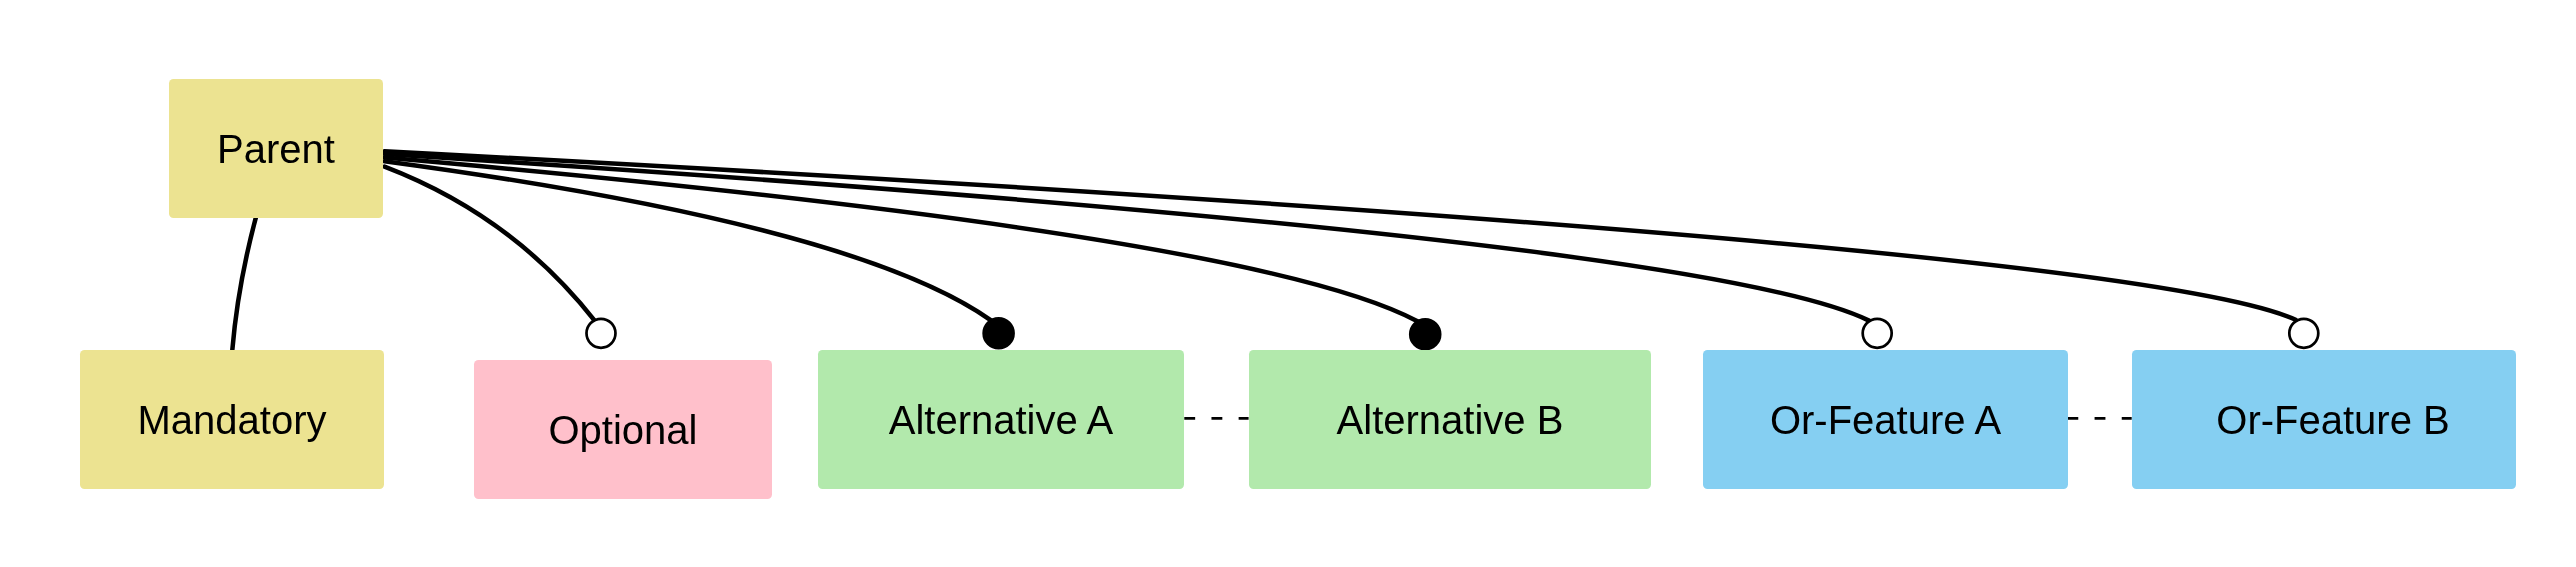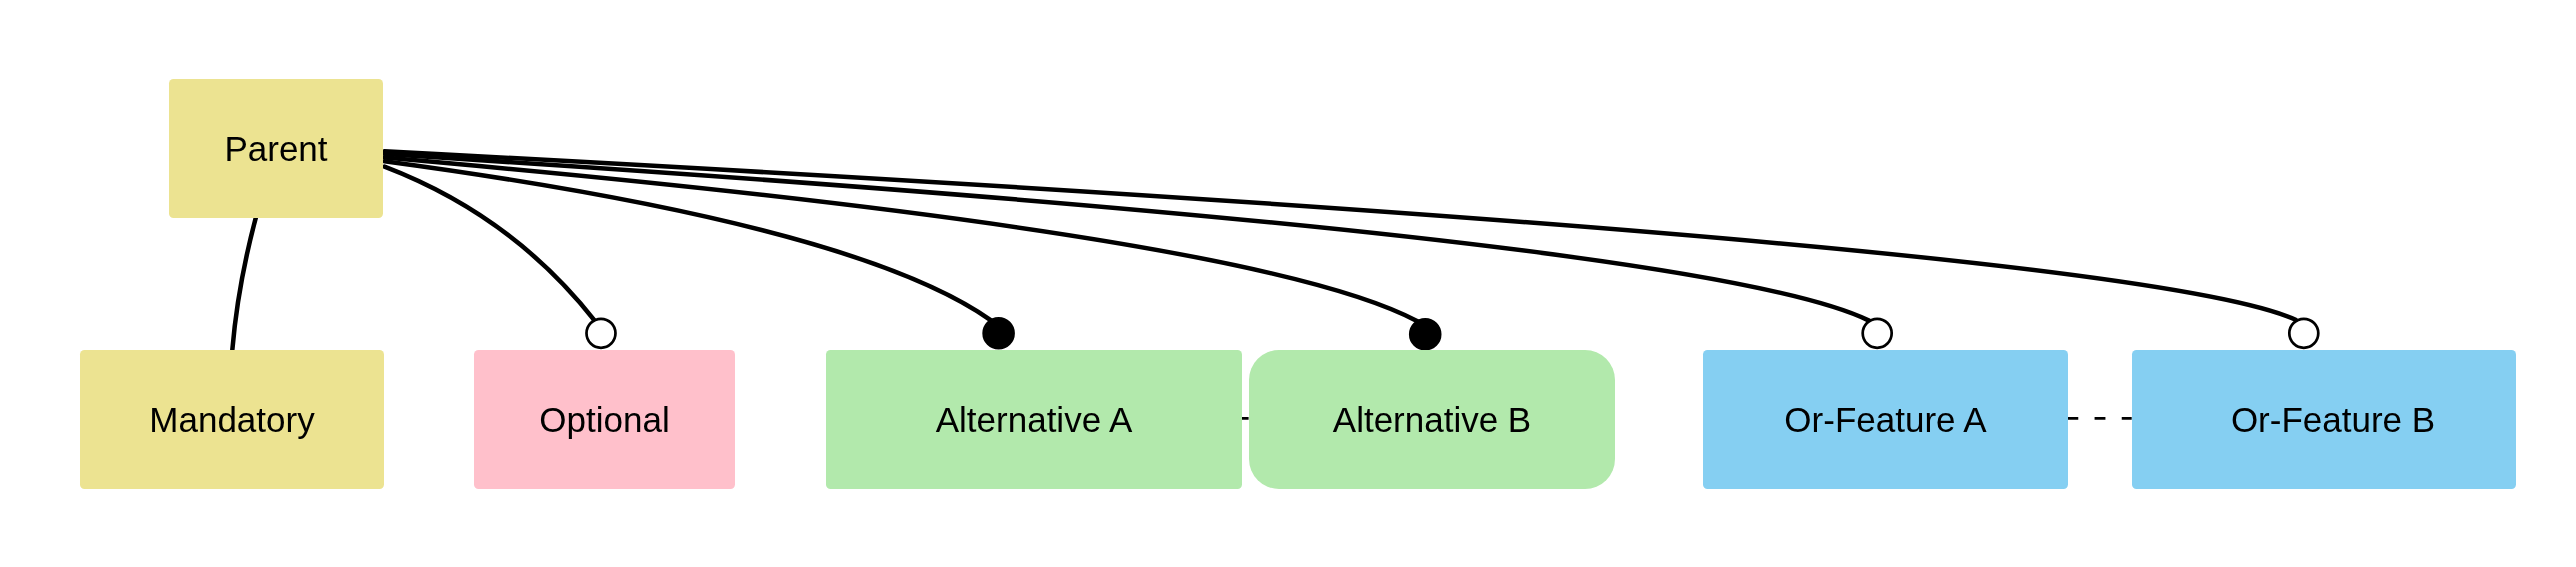--- a/index.html
+++ b/index.html
@@ -43,30 +43,30 @@
     stroke: #000000;
     stroke-width: 2;
   }
   .node {
     position: absolute;
     display: flex;
     align-items: center;
     justify-content: center;
     border-radius: 4.5px;
     color: #000000;
-    font-size: 35px;
+    font-size: 40px;
     line-height: 1;
     white-space: nowrap;
     user-select: none;
   }
   .node-parent     { left: 169px;  top: 79px;  width: 214px; height: 139px; }
   .node-mandatory  { left: 80px;   top: 350px; width: 304px; height: 139px; justify-content: center; }
-  .node-optional   { left: 474px;  top: 350px; width: 261px; height: 139px; }
-  .node-alt-a      { left: 818px;  top: 350px; width: 416px; height: 139px; margin-left: 8px; }
-  .node-alt-b      { left: 1249px; top: 350px; width: 366px; height: 139px; border-radius: 30px; }
+  .node-optional   { left: 474px;  top: 360px; width: 298px; height: 139px; }
+  .node-alt-a      { left: 818px;  top: 350px; width: 366px; height: 139px; }
+  .node-alt-b      { left: 1249px; top: 350px; width: 402px; height: 139px; }
   .node-or-a       { left: 1703px; top: 350px; width: 365px; height: 139px; }
   .node-or-b       { left: 2132px; top: 350px; width: 366px; height: 139px; padding-left: 18px; }
 </style>
 </head>
 <body>
 
 <div class="stage">
 
   <svg class="edge-layer" viewBox="0 0 2843 626">
 

